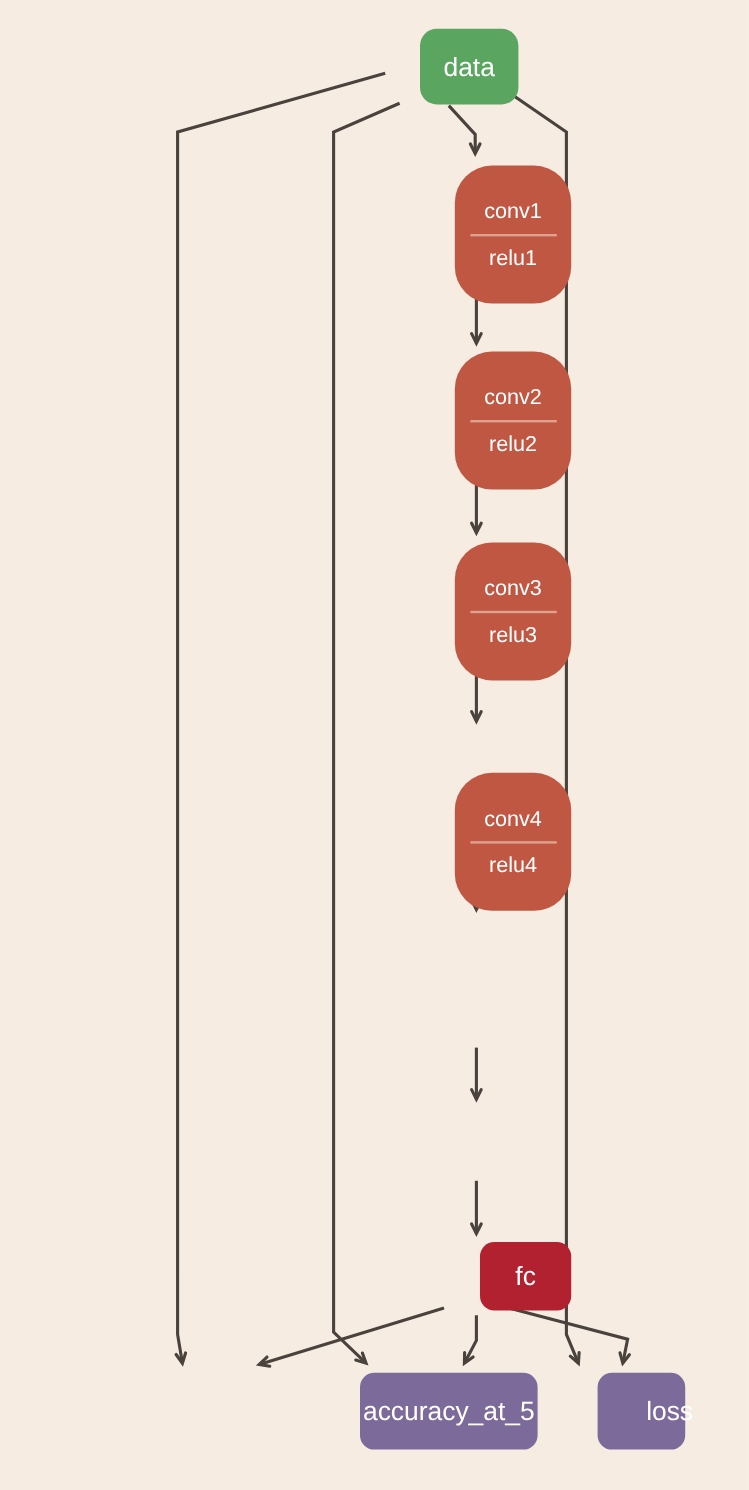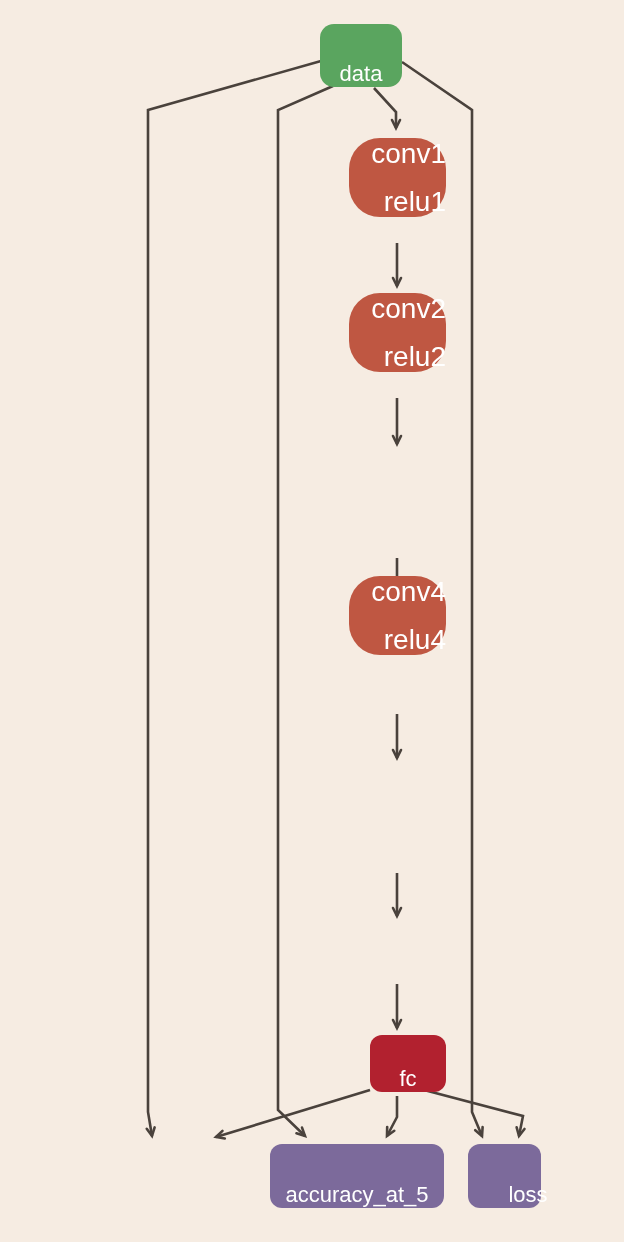--- a/index.html
+++ b/index.html
@@ -6,48 +6,48 @@
   body { font-family:"Liberation Sans", sans-serif; }
   .canvas {
     position:relative; width:624px; height:1242px;
     background:var(--bg,#f6ece2); overflow:hidden;
   }
   svg.edge-layer { position:absolute; left:0; top:0; width:624px; height:1242px; }
   .edge { fill:none; stroke:var(--edge,#4a423c); stroke-width:2.6; }
   #arrow path { fill:none; stroke:var(--edge,#4a423c); stroke-width:2.6; stroke-linecap:round; }
 
   .node {
-    position:absolute; display:flex; align-items:flex-end; justify-content:center;
-    color:var(--text-light,#fff); box-sizing:border-box; cursor:default;
+    position:absolute; display:flex; align-items:center; justify-content:center;
+    color:var(--text-light,#fff); box-sizing:border-box; cursor:default;margin-left:30px;
   }
   .node-data {
     left:320px; top:24px; width:82px; height:63px;
     background:var(--c-data,#5aa55f); border-radius:14px; font-size:22px;
   }
   .node-conv {
-    left:349px; width:97px; height:79px;
+    left:349px; width:97px; height:115px;
     background:var(--c-conv,#bf5742); border-radius:31px;
-    flex-direction:column; font-size:28px;
+    flex-direction:column; font-size:18px;
   }
   .conv-divider { width:72px; height:2px; background:var(--c-divider,#dfa28f); margin:8px 0; }
   .node-pool {
     left:351px; top:923px; width:92px; height:61px;
     background:var(--c-pool,#f1b45c); border-radius:14px;
     color:var(--text-dark,#433021); font-size:23px;
   }
   .node-fc {
     left:370px; top:1035px; width:76px; height:57px;
     background:var(--c-fc,#b2212f); border-radius:12px; font-size:22px;
   }
   .node-out {
     top:1144px; height:64px;
     background:var(--c-output,#7c6a9b); border-radius:12px; font-size:22px;
   }
   .node-acc1 { left:72px;  width:181px; }
-  .node-acc5 { left:270px; width:174px; }
+  .node-acc5 { left:270px; width:148px; }
   .node-loss { left:468px; width:73px;padding-left:47px; }
 </style>
 </head>
 <body>
 
 <div class="canvas">
 
   <svg class="edge-layer">
     <defs>
       <marker id="arrow" markerWidth="16" markerHeight="16" refX="11" refY="7" orient="auto" markerUnits="userSpaceOnUse">
@@ -78,22 +78,27 @@
     <div class="conv-divider"></div>
     <span>relu1</span>
   </div>
 
   <div class="node node-conv" style="top:293px">
     <span>conv2</span>
     <div class="conv-divider"></div>
     <span>relu2</span>
   </div>
 
+  <div class="node node-conv" style="top:452px">
+    <span>conv3</span>
+    <div class="conv-divider"></div>
+    <span>relu3</span>
+  </div>
 
-  <div class="node node-conv" style="top:576px">
+  <div class="node node-conv" style="top:644px">
     <span>conv4</span>
     <div class="conv-divider"></div>
     <span>relu4</span>
   </div>
 
 
 
   <div class="node node-fc">
     <span>fc</span>
   </div>

